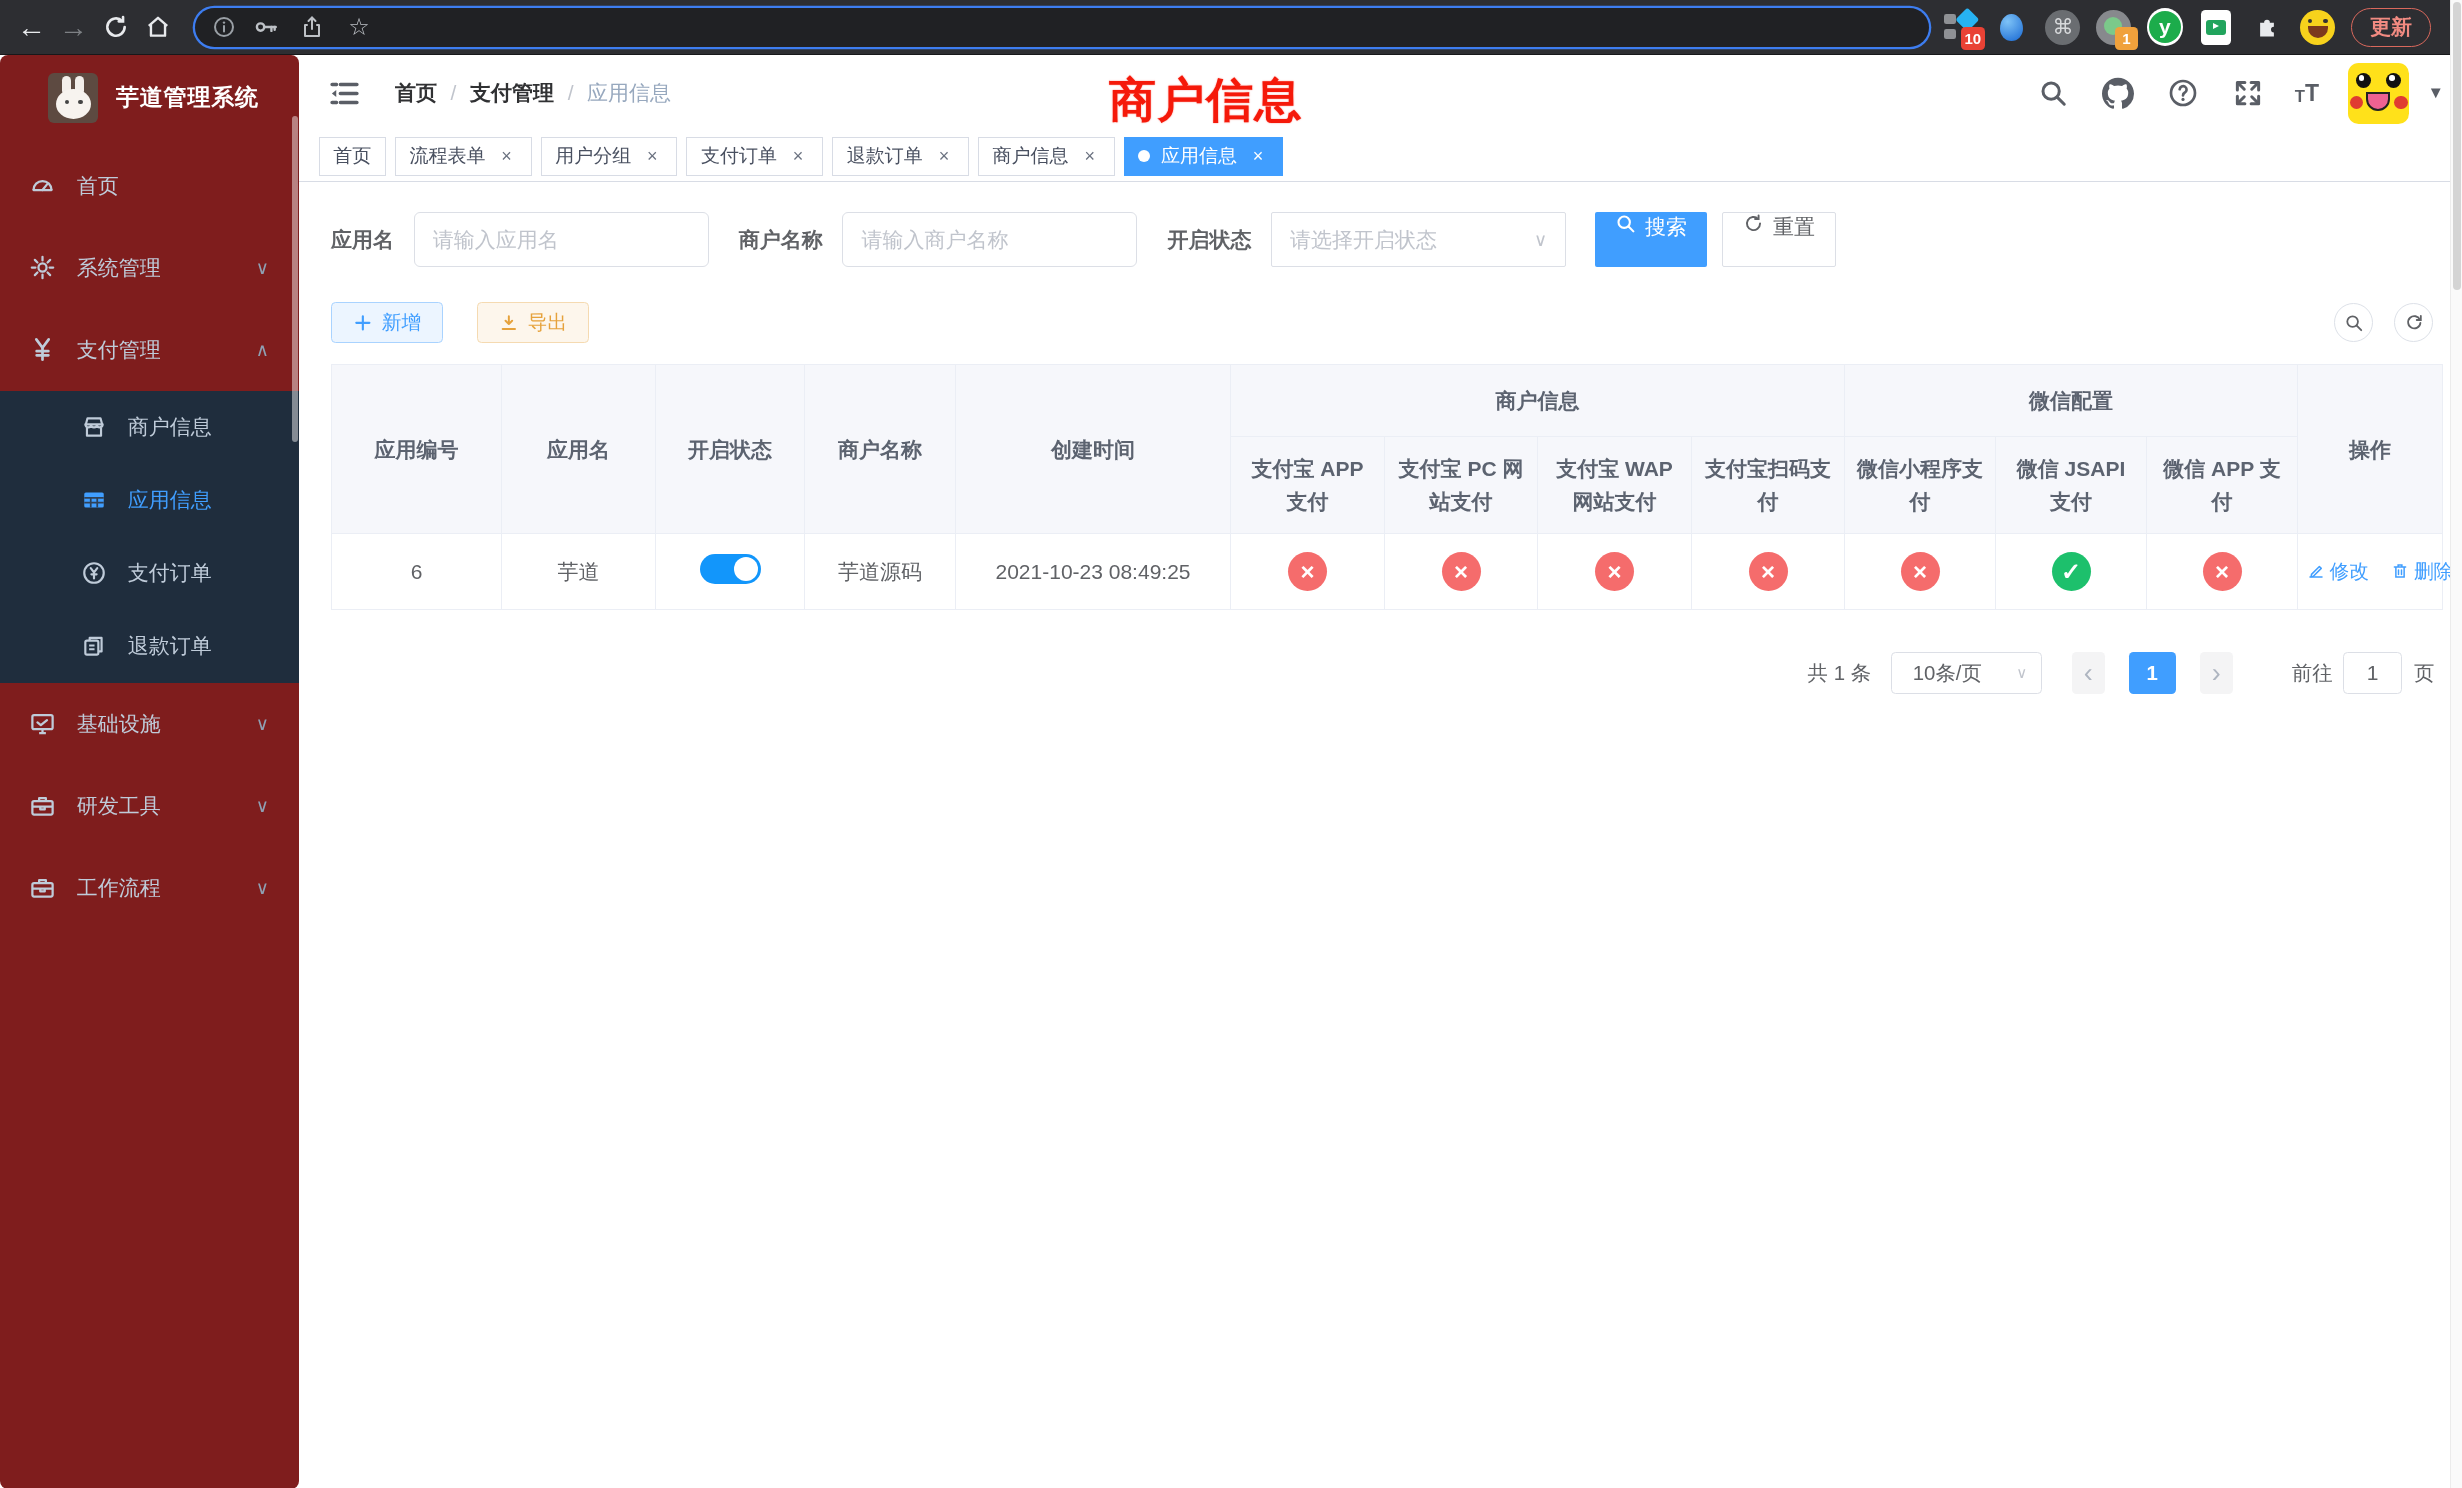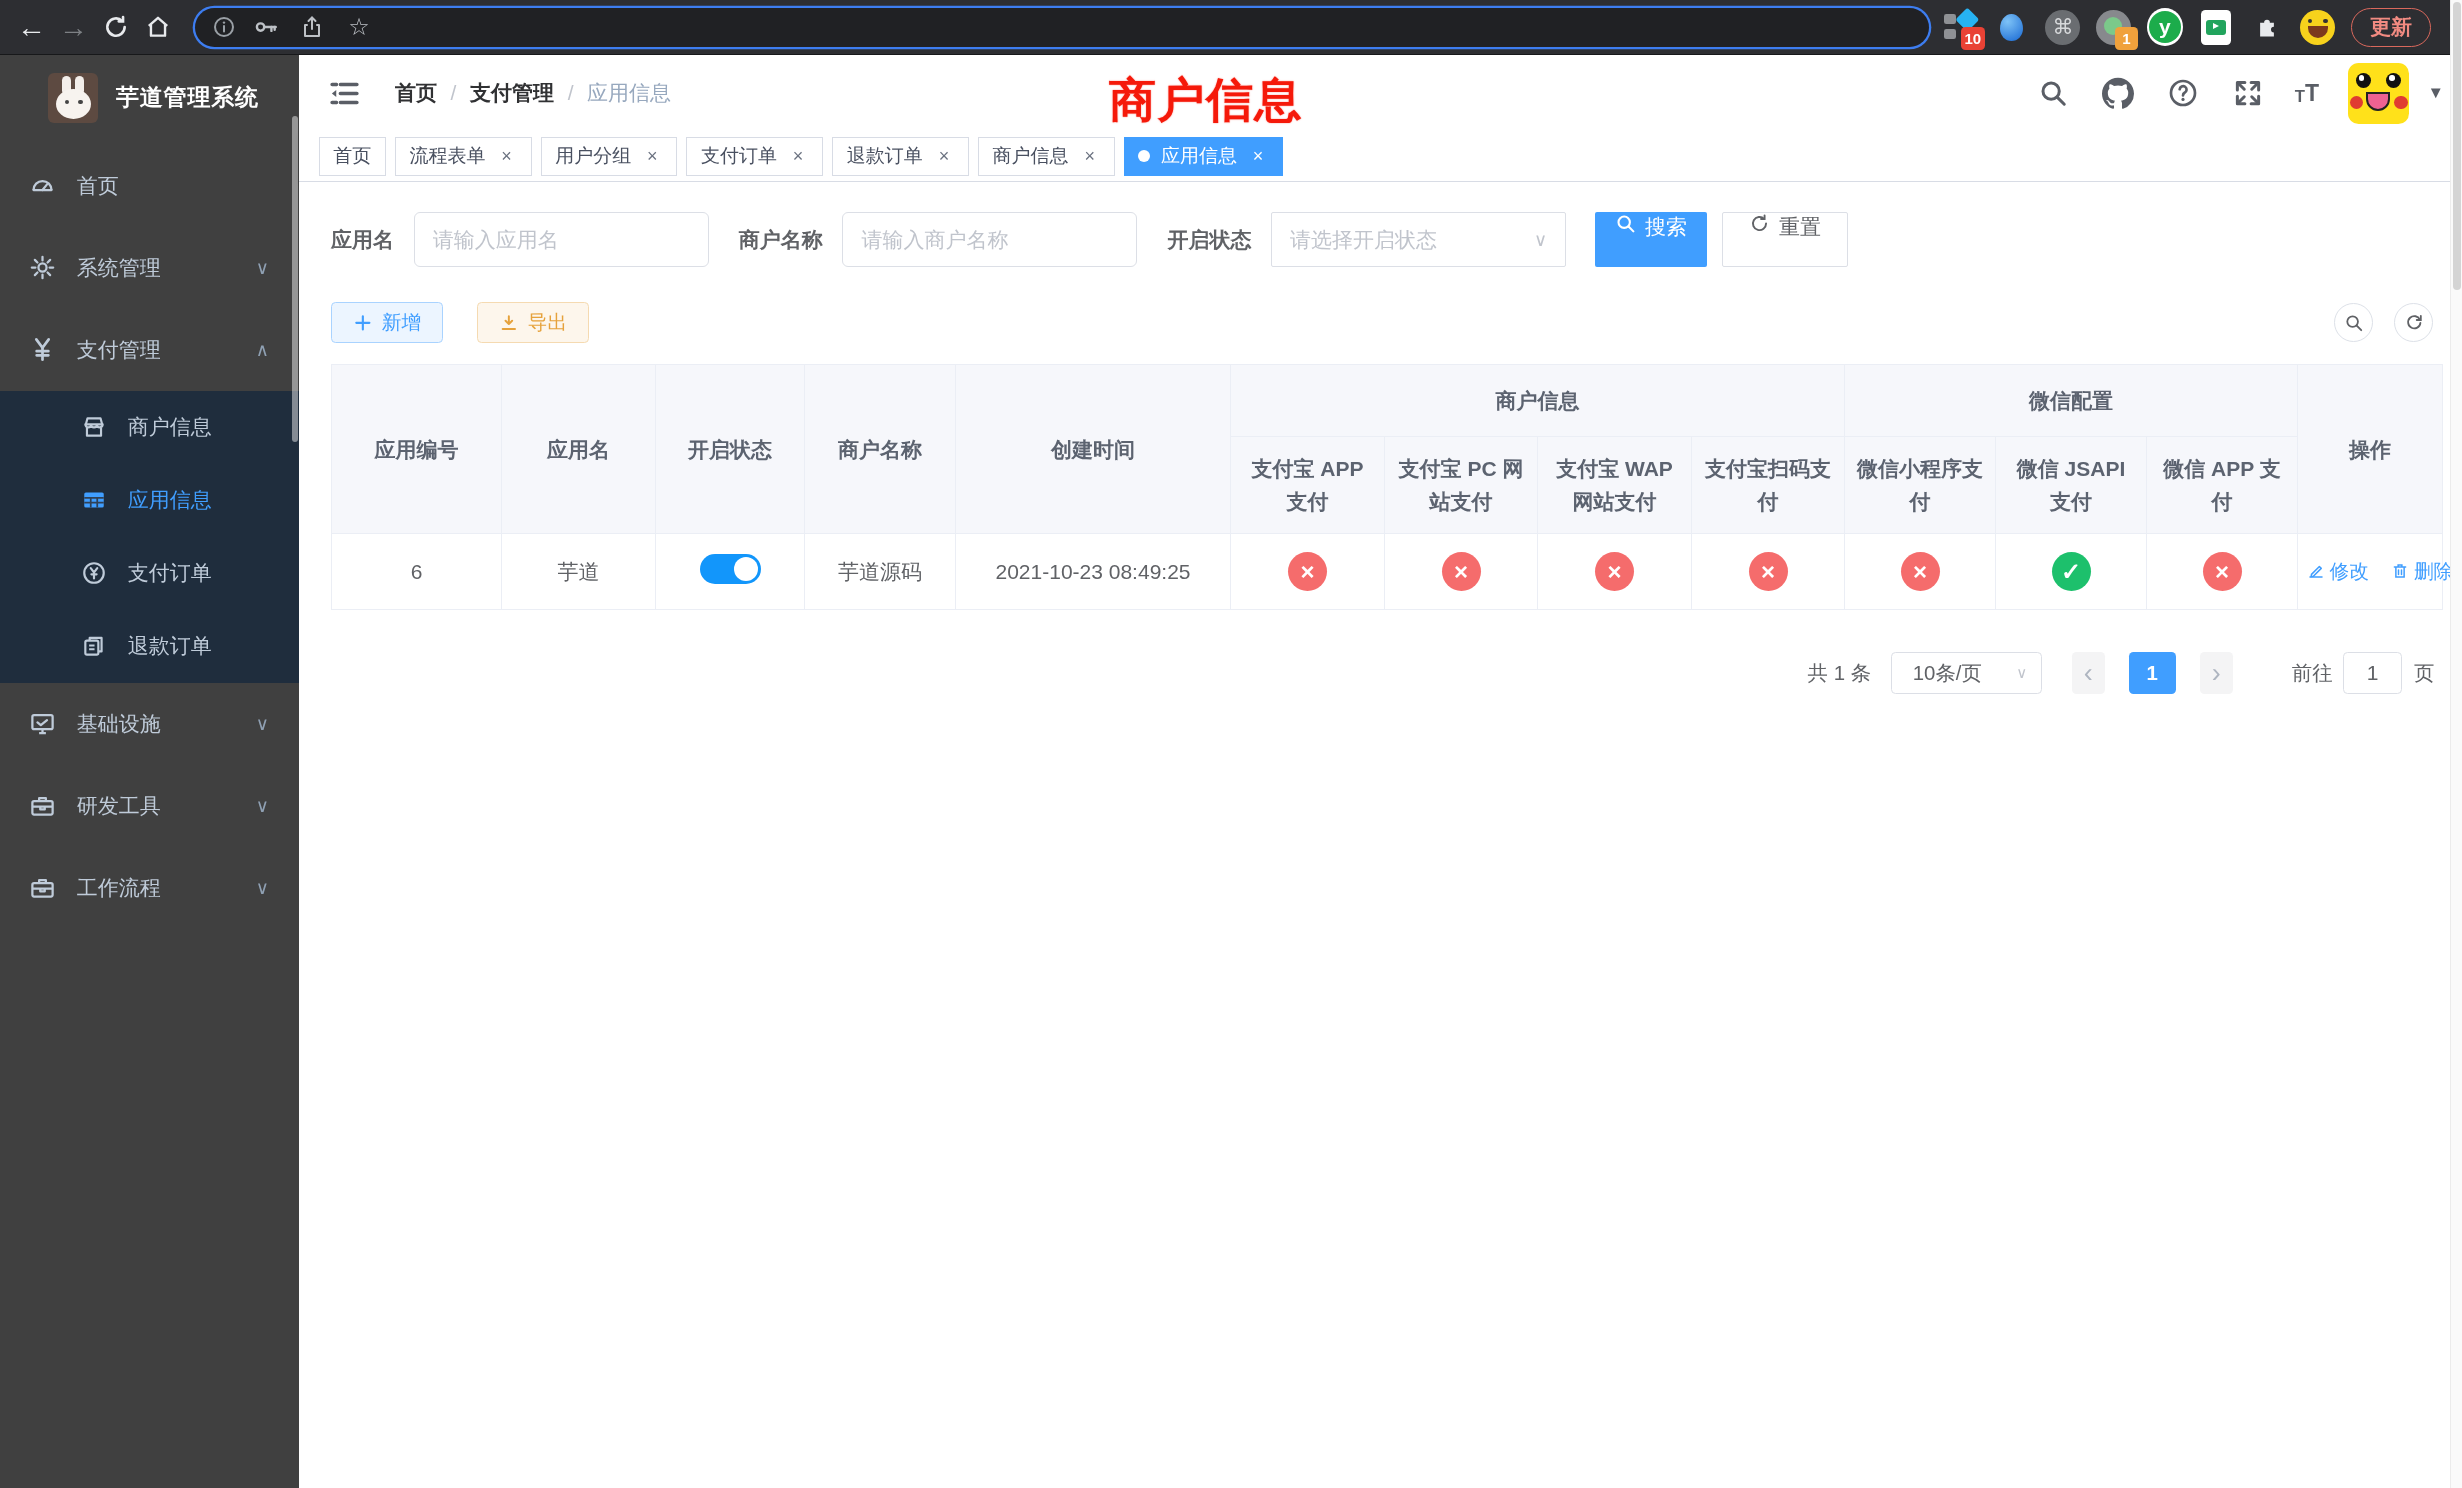--- a/index.html
+++ b/index.html
@@ -34,21 +34,21 @@
   .ext-doc { width:30px; height:35px; background:#fff; border-radius:4.5px; display:flex; align-items:center; justify-content:center; }
   .ext-doc i { width:19.7px; height:15px; background:#21a45d; border-radius:3px; position:relative; }
   .ext-doc i::after { content:""; position:absolute; left:6.8px; top:3.8px; border-left:6px solid #fff; border-top:3.8px solid transparent; border-bottom:3.8px solid transparent; }
   .update-pill { margin-left:15px; height:39px; border:1.5px solid #d9685c; border-radius:21px; color:#f28b82; font-size:21px; font-weight:600; display:flex; align-items:center; padding:0 18px; flex:none; }
   .kebab { color:#f28b82; font-size:29px; margin-left:7.6px; width:27px; text-align:center; flex:none; }
 
   
   .app { position:absolute; top:55px; left:0; right:0; bottom:0; display:flex; }
 
   
-  .sidebar { width:299px; background:#404040; color:#bfcbd9; flex:none; position:relative; }
+  .sidebar { width:299px; background:#7f1d1d; color:#bfcbd9; flex:none; position:relative;border-radius:8px; }
   .logo-row { height:85px; display:flex; align-items:center; padding-left:48px; }
   .logo-img { width:50px; height:50px; border-radius:6px; background:#5d4a41; position:relative; overflow:hidden; flex:none; }
   .logo-img .ear { position:absolute; top:3px; width:9px; height:19.7px; background:#f3eeea; border-radius:4.5px; }
   .logo-img .ear.l { left:13.6px; } .logo-img .ear.r { left:27px; }
   .logo-img .face { position:absolute; left:7.6px; top:16.7px; width:35px; height:30px; background:#f7f3ef; border-radius:50%; }
   .logo-img .eye { position:absolute; top:27px; width:4.5px; height:4.5px; border-radius:50%; background:#444; }
   .logo-img .eye.l { left:16.7px; } .logo-img .eye.r { left:30px; }
   .logo-title { margin-left:18px; color:#fff; font-size:23px; font-weight:700; letter-spacing:0.8px; }
   .menu { margin-top:4.5px; }
   .m-item { height:82px; display:flex; align-items:center; padding:0 30px 0 27px; font-size:21px; cursor:pointer; }
@@ -96,21 +96,21 @@
   .filter-row { margin-top:30px; display:flex; align-items:center; }
   .f-label { font-size:21px; color:#606266; font-weight:600; flex:none; }
   .f-input { margin-left:19.7px; width:295px; height:55px; border:1.5px solid #dcdfe6; border-radius:6px; font-size:21px; color:#606266; padding:5px 18px; outline:none; font-family:"Liberation Sans",sans-serif; flex:none; background:#fff; }
   .f-input::placeholder { color:#c0c4cc; }
   .f-select { margin-left:19.7px; width:295px; height:55px; border:1.5px solid #dcdfe6; border-radius:2px; display:flex; align-items:center; padding:0 18px; color:#c0c4cc; font-size:21px; cursor:pointer; flex:none; background:#fff; }
   .f-select .chev { margin-left:auto; color:#c0c4cc; font-size:18px; }
   .gap40 { margin-left:30px; }
   .btn { height:55px; border-radius:2px; font-size:21px; display:flex; align-items:flex-start; justify-content:center; cursor:pointer; flex:none; border:1.5px solid transparent; }
   .btn svg { margin-right:9px; }
   .btn-search { margin-left:29px; width:112px; background:#409eff; color:#fff; }
-  .btn-reset { margin-left:15px; width:126px; background:#fff; border-color:#dcdfe6; color:#606266; }
+  .btn-reset { margin-left:15px; width:114px; background:#fff; border-color:#dcdfe6; color:#606266; }
 
   
   .toolbar { margin-top:35px; display:flex; align-items:center; }
   .btn-sm { height:41px; border-radius:4.5px; font-size:19.7px; display:flex; align-items:center; justify-content:center; padding:0 21px; cursor:pointer; flex:none; }
   .btn-add { background:#ecf5ff; border:1.5px solid #a9d3ff; color:#409eff; }
   .btn-export { margin-left:34px; background:#fdf6ec; border:1.5px solid #f5dab1; color:#e6a23c; }
   .btn-sm .ic { margin-right:9px; display:flex; }
   .tool-right { margin-left:auto; display:flex; gap:21px; margin-right:6px; }
   .circle-btn { width:39px; height:39px; border-radius:50%; border:1.5px solid #dde1e8; display:flex; align-items:center; justify-content:center; color:#606266; cursor:pointer; background:#fff; }
 

